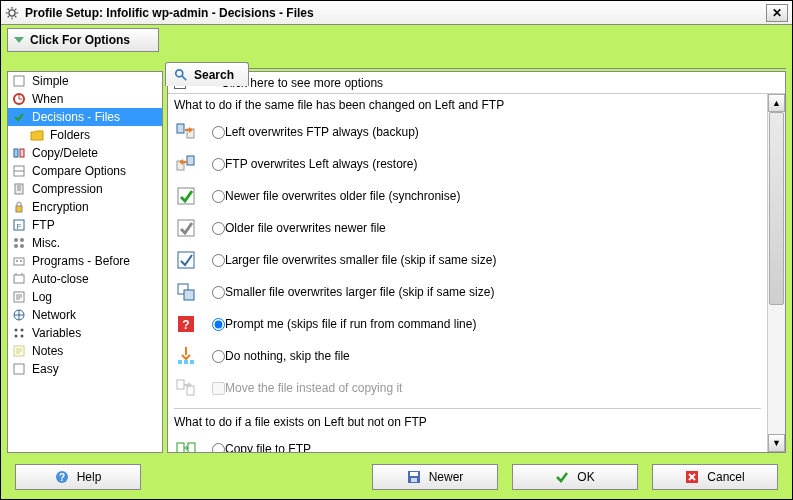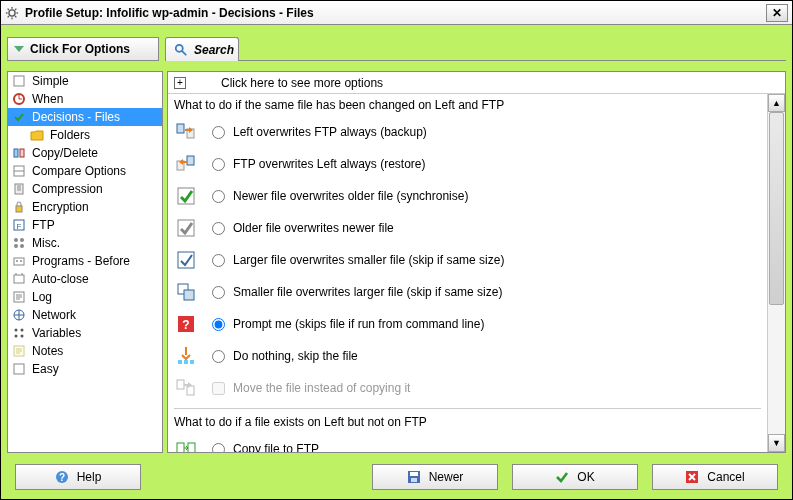--- a/index.html
+++ b/index.html
@@ -2,47 +2,47 @@
 <html><head>
 <meta charset="utf-8">
 <style>
   * { box-sizing: border-box; }
   html,body { margin:0; padding:0; font-family: "Segoe UI", Tahoma, Arial, sans-serif; font-size:12px; color:#000; }
   .window { width:793px; height:500px; border:1px solid #000; background:#bef264; position:relative; display:flex; flex-direction:column;}
   .titlebar { height:24px; background:linear-gradient(#fff,#f0f0f0); border-bottom:1px solid #888; display:flex; align-items:center; padding:0 4px;}
   .titlebar .gear { width:14px; height:14px; margin-right:6px; color:#555;}
   .titlebar-text { flex:1; font-weight:bold; font-size:12px;}
   .close-btn { width:22px; height:18px; border:1px solid #888; background:linear-gradient(#fff,#ddd); display:flex; align-items:center; justify-content:center; font-weight:bold; font-size:12px; cursor:pointer;}
-  .toprow { display:flex; height:44px;align-items:center; }
+  .toprow { display:flex; height:44px; }
   .opts-btn { width:152px; margin:3px 0 0 6px; height:24px; border:1px solid #888; background:linear-gradient(#fff,#e6e6e6); display:flex; align-items:center; padding:0 6px; cursor:pointer;}
   .opts-btn .arrow { width:0;height:0;border-left:5px solid transparent;border-right:5px solid transparent;border-top:6px solid #5a7; margin-right:6px;}
   .opts-btn .text { font-weight:bold; }
   .tabrow { flex:1; display:flex; align-items:flex-end; margin:3px 6px 0 6px; border-bottom:1px solid #888;}
-  .tab { height:24px; border:1px solid #888; border-bottom:none; background:linear-gradient(#fff,#eee); padding:0 4px 0 8px; display:flex; align-items:center; gap:6px; border-radius:3px 3px 0 0; position:relative; top:1px;font-style:italic;}
+  .tab { height:24px; border:1px solid #888; border-bottom:none; background:linear-gradient(#fff,#eee); padding:0 14px 0 8px; display:flex; align-items:center; gap:6px; border-radius:3px 3px 0 0; position:relative; top:18px;}
   .tab .sicon {width:14px;height:14px;}
   .content { flex:1; display:flex; min-height:0;}
   .sidebar { width:156px; margin:2px 0 2px 6px; border:1px solid #888; background:#fff; overflow:auto;}
   .sidebar .item { display:flex; align-items:flex-start; gap:6px; padding:2px 4px; cursor:pointer; white-space:nowrap;}
   .sidebar .item.selected { background:#3399ff; color:#fff;}
   .sidebar .item.sub { padding-left:22px;}
   .sidebar .ico { width:14px; height:14px; flex:0 0 14px; display:flex; align-items:center; justify-content:center;}
   .main { flex:1; margin:2px 6px 2px 4px; border:1px solid #888; background:#fff; display:flex; flex-direction:column; min-height:0;}
   .more-row { height:22px; display:flex; align-items:center; gap:10px; padding:0 6px; border-bottom:1px solid #ccc;}
   .more-row .plus { width:12px;height:12px; border:1px solid #666; font-size:10px; line-height:10px; text-align:center; cursor:pointer;}
   .more-row .text { font-weight:normal; margin-left:25px;}
   .scrollwrap { flex:1; position:relative; overflow:hidden;}
   .scrollbody { position:absolute; left:0; top:0; right:18px; bottom:0; overflow:hidden; padding:2px 6px;}
   .vscroll { position:absolute; right:0; top:0; bottom:0; width:18px; background:#eee; border-left:1px solid #ccc; display:flex; flex-direction:column;}
   .sbtn { height:18px; border:1px solid #aaa; background:linear-gradient(#fff,#ddd); display:flex; align-items:center; justify-content:center; font-size:9px; cursor:pointer;}
   .strack { flex:1; position:relative; background:#f4f4f4;}
   .sthumb { position:absolute; left:1px; right:1px; top:0; height:60%; background:linear-gradient(#eaeaea,#cfcfcf); border:1px solid #aaa; border-radius:2px;}
   .section-title { padding:2px 0 4px 0;}
   .opt-row { display:flex; align-items:center; gap:14px; height:32px;}
   .opt-row .pic { width:24px; height:24px; display:flex; align-items:center; justify-content:center;}
-  .opt-row label { display:flex; align-items:flex-end; gap:8px; cursor:pointer;}
+  .opt-row label { display:flex; align-items:flex-end; gap:0; cursor:pointer;}
   .opt-row.disabled { color:#999;}
   .opt-row input[type=radio], .opt-row input[type=checkbox]{ margin:0; }
   hr.sep { border:none; border-top:1px solid #ccc; margin:4px 0;}
   .buttonbar { height:44px; border-top:0; display:flex; align-items:center; padding:0 14px; gap:14px;}
   .buttonbar .spacer { flex:1;}
   .btn { width:126px; height:26px; border:1px solid #888; background:linear-gradient(#fff,#e6e6e6); display:flex; align-items:center; justify-content:center; gap:8px; cursor:pointer;}
   .btn .u { margin-top:27px;}
   svg { display:block; }
 </style>
 </head>

